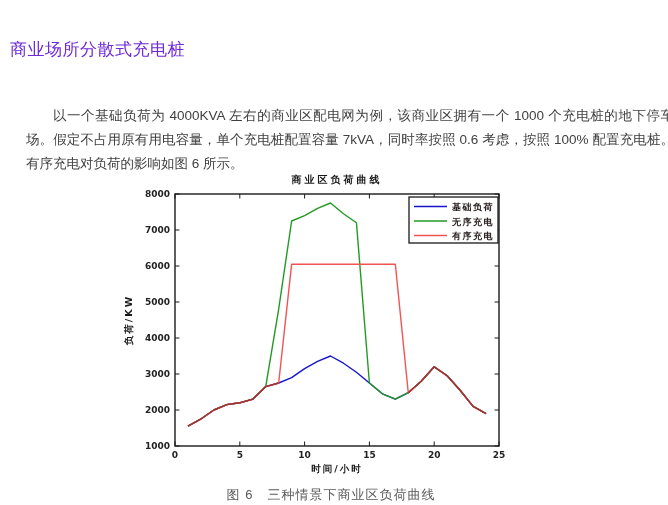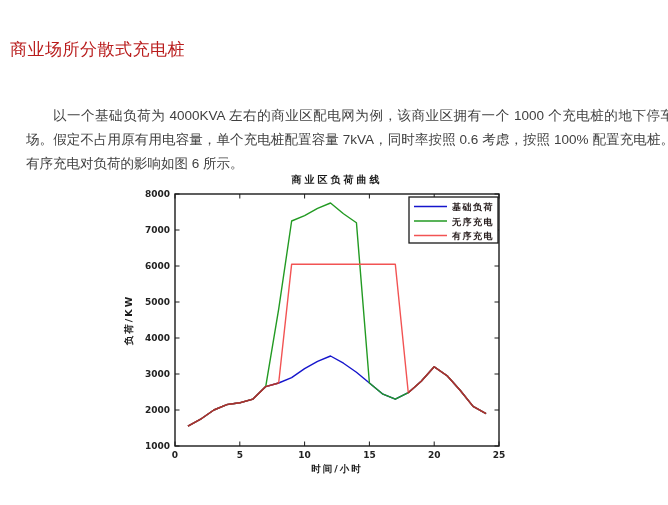--- a/index.html
+++ b/index.html
@@ -1,20 +1,20 @@
 <!DOCTYPE html>
 <html><head>
 <meta charset="utf-8">
 <style>
   html,body{margin:0;padding:0;background:#ffffff;}
   body{width:668px;height:505px;overflow:hidden;position:relative;
        font-family:"Liberation Sans","DejaVu Sans",sans-serif;}
   .page{position:absolute;inset:0;background:#fff;}
   .heading{position:absolute;left:10px;top:38px;margin:0;
-           font-size:17px;font-weight:500;color:#b91c1c;letter-spacing:.5px;}
+           font-size:17px;font-weight:500;color:#6d28d9;letter-spacing:.5px;}
   .para{position:absolute;left:10px;top:88px;width:648px;margin:16px;
         font-size:13.5px;line-height:24px;color:#3f3f3f;text-indent:2em;
         text-align:justify;}
   .figure{position:absolute;left:105px;top:157px;width:400px;margin:12px;}
   .figure svg{display:block;}
   .figcaption{width:400px;margin-top:2px;padding-left:28px;box-sizing:border-box;
               text-align:center;font-size:13px;color:#595959;letter-spacing:1px;}
   
   .tick{font-family:"DejaVu Sans","Liberation Sans",sans-serif;
         font-size:9px;font-weight:700;fill:#222;}
@@ -85,14 +85,15 @@
         <polyline points="70.96000000000001,257.2 83.92,250 96.88,241 109.84,235.6 122.8,233.8 135.76,230.2 148.72,217.6 161.68,214" fill="none" stroke="#a23230" stroke-width="1.5" stroke-linejoin="round"></polyline>
         <polyline points="291.28,223.72 304.24,212.2 317.2,197.8 330.16,206.8 343.12,221.2 356.08,237.4 369.04,244.6" fill="none" stroke="#a23230" stroke-width="1.5" stroke-linejoin="round"></polyline>
         <rect x="292" y="28" width="89" height="46" fill="#ffffff" stroke="#1a1a1a" stroke-width="1.3"></rect>
         <line x1="297" y1="37.5" x2="330" y2="37.5" stroke="#1515cc" stroke-width="1.6"></line>
         <text x="335" y="41" class="legendt">基础负荷</text>
         <line x1="297" y1="52" x2="330" y2="52" stroke="#229a22" stroke-width="1.6"></line>
         <text x="335" y="55.5" class="legendt">无序充电</text>
         <line x1="297" y1="66.5" x2="330" y2="66.5" stroke="#f25353" stroke-width="1.6"></line>
         <text x="335" y="70" class="legendt">有序充电</text>
       </svg>
+    <figcaption class="figcaption">图 6　三种情景下商业区负荷曲线</figcaption>
   </figure>
 </div>
 
 </body></html>

